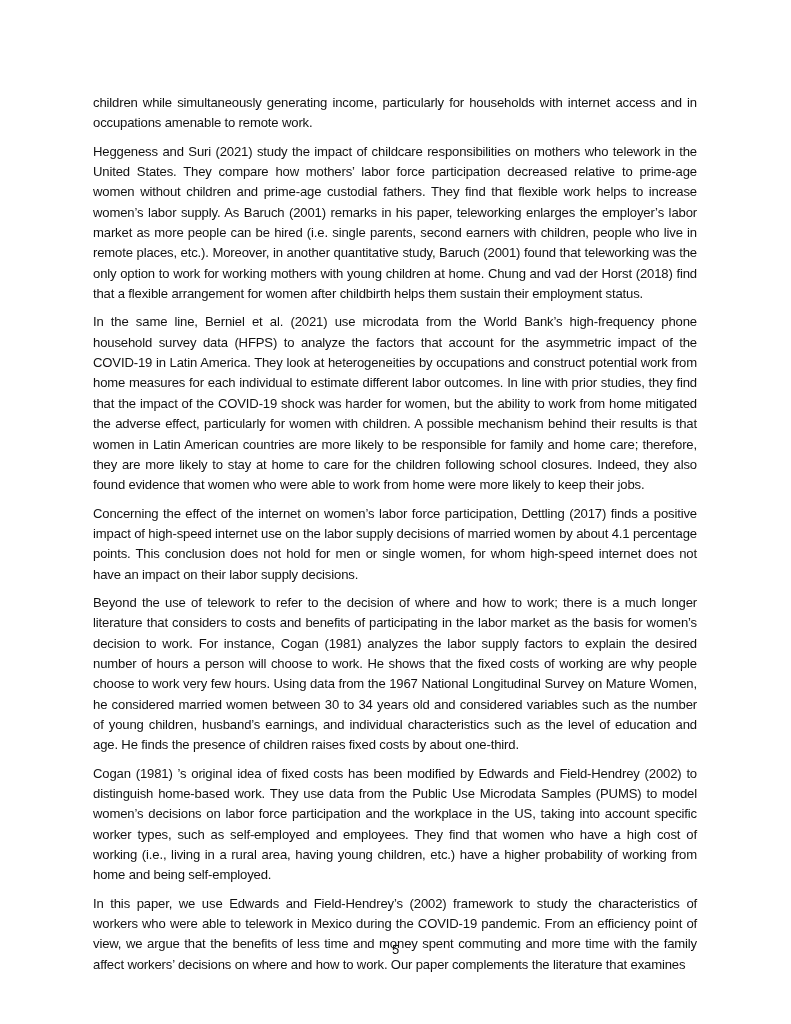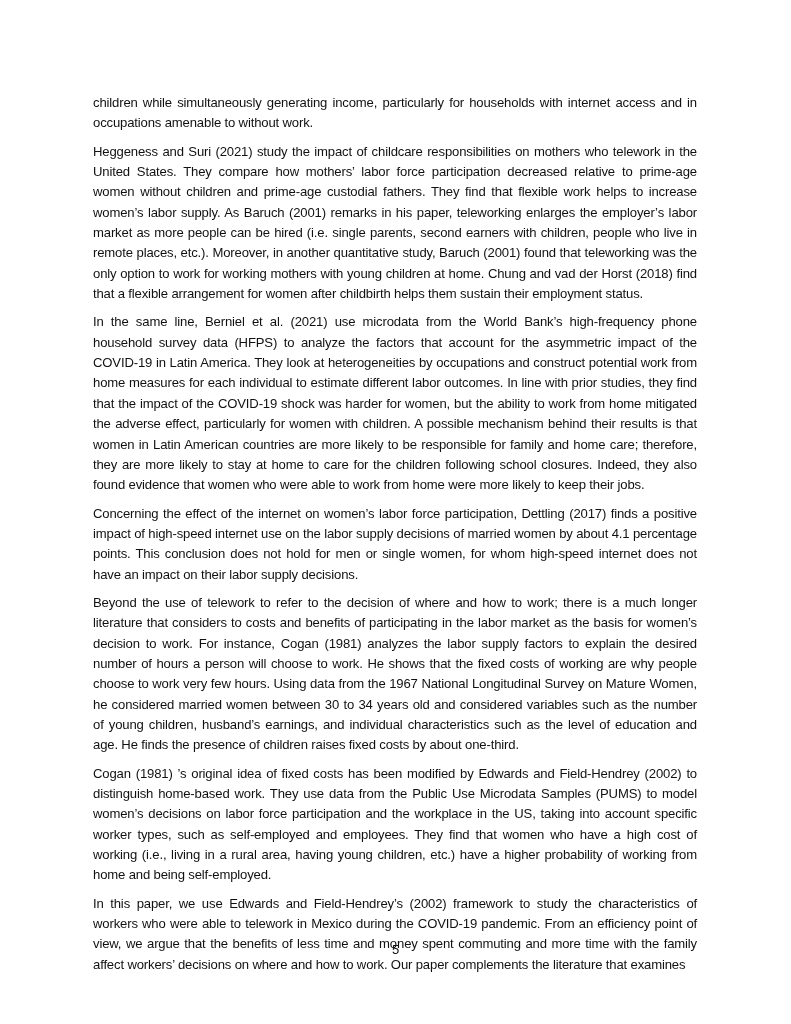--- a/index.html
+++ b/index.html
@@ -37,21 +37,21 @@
     top: 942px;
     text-align: center;
     font-size: 13px;
     color: #111111;
   }
 </style>
 </head>
 <body>
 
 <div class="page">
-  <p class="para">children while simultaneously generating income, particularly for households with internet access and in occupations amenable to without work.</p>
+  <p class="para">children while simultaneously generating income, particularly for households with internet access and in occupations amenable to remote work.</p>
   <p class="para">Heggeness and Suri (2021) study the impact of childcare responsibilities on mothers who telework in the United States. They compare how mothers’ labor force participation decreased relative to prime-age women without children and prime-age custodial fathers. They find that flexible work helps to increase women’s labor supply. As Baruch (2001) remarks in his paper, teleworking enlarges the employer’s labor market as more people can be hired (i.e. single parents, second earners with children, people who live in remote places, etc.). Moreover, in another quantitative study, Baruch (2001) found that teleworking was the only option to work for working mothers with young children at home. Chung and vad der Horst (2018) find that a flexible arrangement for women after childbirth helps them sustain their employment status.</p>
   <p class="para">In the same line, Berniel et al. (2021) use microdata from the World Bank’s high-frequency phone household survey data (HFPS) to analyze the factors that account for the asymmetric impact of the COVID-19 in Latin America. They look at heterogeneities by occupations and construct potential work from home measures for each individual to estimate different labor outcomes. In line with prior studies, they find that the impact of the COVID-19 shock was harder for women, but the ability to work from home mitigated the adverse effect, particularly for women with children. A possible mechanism behind their results is that women in Latin American countries are more likely to be responsible for family and home care; therefore, they are more likely to stay at home to care for the children following school closures. Indeed, they also found evidence that women who were able to work from home were more likely to keep their jobs.</p>
   <p class="para">Concerning the effect of the internet on women’s labor force participation, Dettling (2017) finds a positive impact of high-speed internet use on the labor supply decisions of married women by about 4.1 percentage points. This conclusion does not hold for men or single women, for whom high-speed internet does not have an impact on their labor supply decisions.</p>
   <p class="para">Beyond the use of telework to refer to the decision of where and how to work; there is a much longer literature that considers to costs and benefits of participating in the labor market as the basis for women’s decision to work. For instance, Cogan (1981) analyzes the labor supply factors to explain the desired number of hours a person will choose to work. He shows that the fixed costs of working are why people choose to work very few hours. Using data from the 1967 National Longitudinal Survey on Mature Women, he considered married women between 30 to 34 years old and considered variables such as the number of young children, husband’s earnings, and individual characteristics such as the level of education and age. He finds the presence of children raises fixed costs by about one-third.</p>
   <p class="para">Cogan (1981) ’s original idea of fixed costs has been modified by Edwards and Field-Hendrey (2002) to distinguish home-based work. They use data from the Public Use Microdata Samples (PUMS) to model women’s decisions on labor force participation and the workplace in the US, taking into account specific worker types, such as self-employed and employees. They find that women who have a high cost of working (i.e., living in a rural area, having young children, etc.) have a higher probability of working from home and being self-employed.</p>
   <p class="para">In this paper, we use Edwards and Field-Hendrey’s (2002) framework to study the characteristics of workers who were able to telework in Mexico during the COVID-19 pandemic. From an efficiency point of view, we argue that the benefits of less time and money spent commuting and more time with the family affect workers’ decisions on where and how to work. Our paper complements the literature that examines</p>
 </div>
 
 <div class="page-number">5</div>
 

